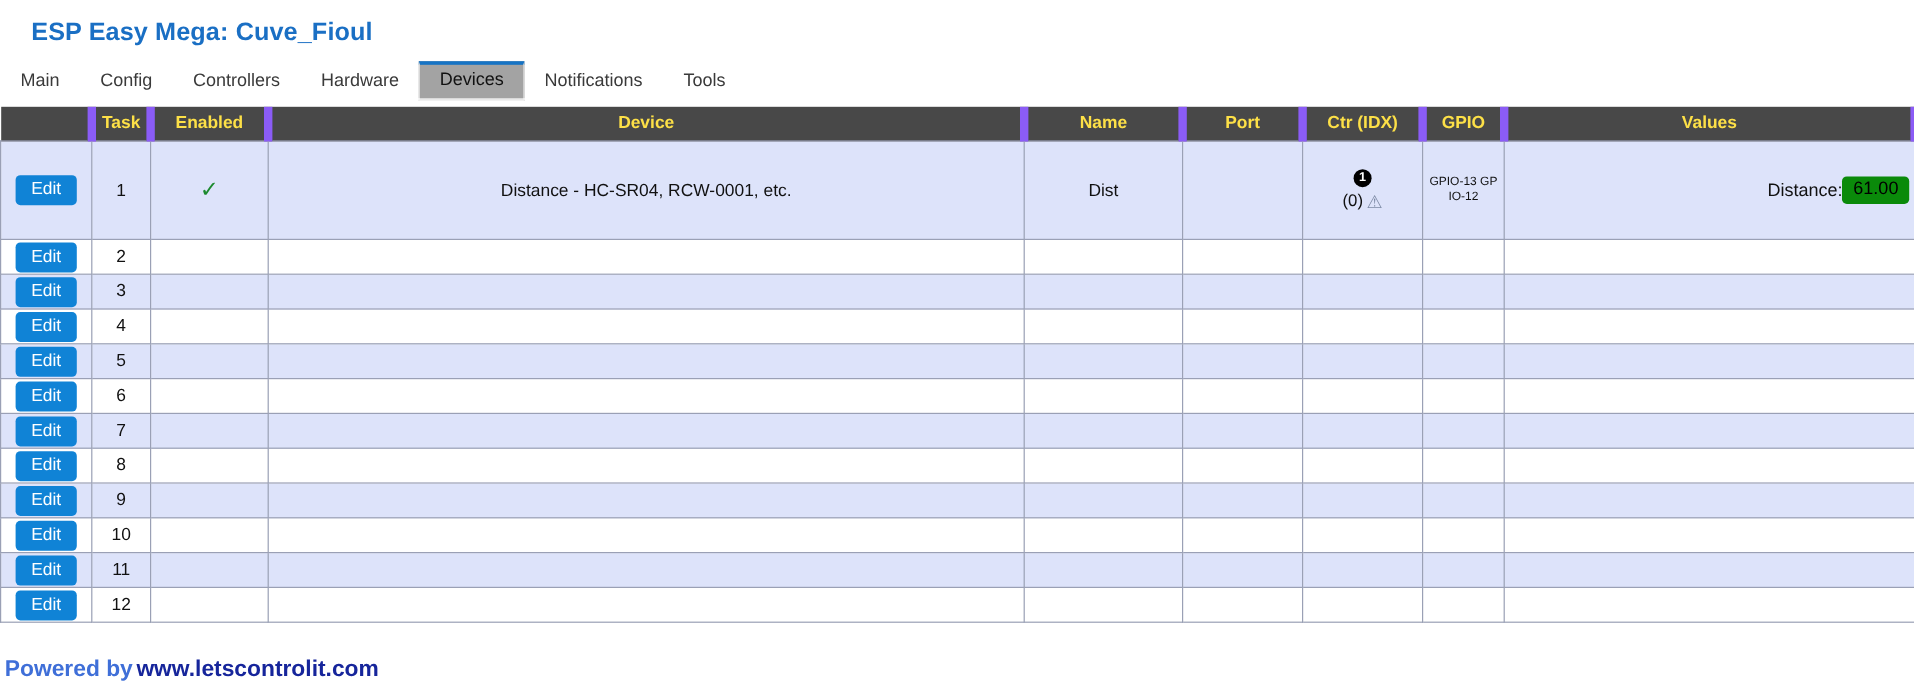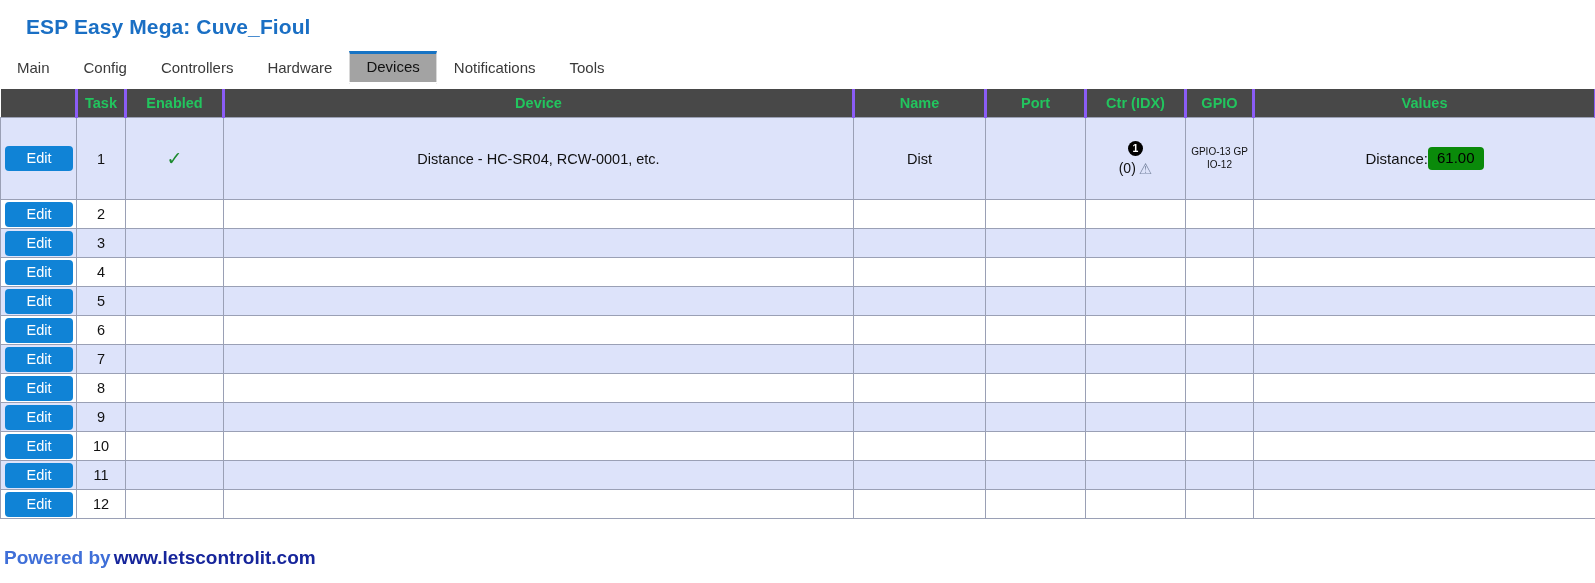--- a/index.html
+++ b/index.html
@@ -70,27 +70,27 @@
     width: 1595px;
   }
   table.devices {
     border-collapse: collapse;
     table-layout: fixed;
     width: 1595px;
     font-size: 14.5px;
   }
   table.devices th {
     background: #484848;
-    color: #22c55e;
+    color: #fde047;
     font-weight: bold;
     font-size: 14.5px;
     height: 28px;
     padding: 0 4px;
     text-align: center;
-    border-right: 3px solid #8b5cf6;
+    border-right: 7px solid #8b5cf6;
     border-left: 1px solid #6a6a6a;
   }
   table.devices th.blank { border-left: none; }
   table.devices td {
     border: 1px solid #9aa0b5;
     padding: 0 4px;
     text-align: center;
     vertical-align: middle;
     background: #ffffff;
     height: 28px;
@@ -121,21 +121,21 @@
 
   .edit-btn {
     display: inline-block;
     background: #1083d6;
     color: #ffffff;
     font-size: 14.5px;
     font-family: "Liberation Sans", sans-serif;
     border: none;
     border-radius: 4px;
     padding: 4px 0 5px 0;
-    width: 68px;
+    width: 51px;
     cursor: pointer;
     line-height: 16px;
   }
 
   .check {
     color: #1c8a2e;
     font-size: 19px;
     line-height: 1;
   }
 
@@ -172,21 +172,21 @@
     word-break: break-all;
   }
 
   td.values-cell {
     text-align: left;
     padding: 0 8px 0 6px;
   }
   .values-row {
     display: flex;
     align-items: center;
-    justify-content: center;
+    justify-content: flex-end;
     width: 100%;
   }
   .values-label { font-size: 15px; color: #111111; }
   .value-badge {
     background: #0a8a0a;
     color: #000000;
     font-size: 15px;
     border-radius: 4px;
     padding: 2px 9px 3px 9px;
     line-height: 18px;

